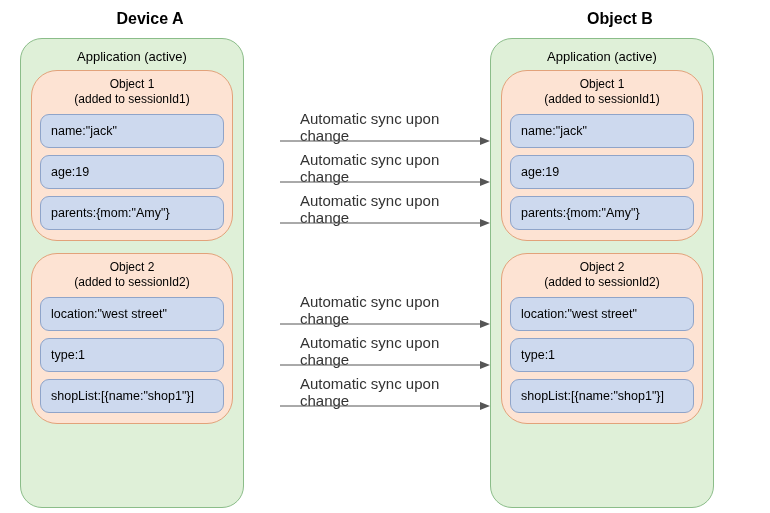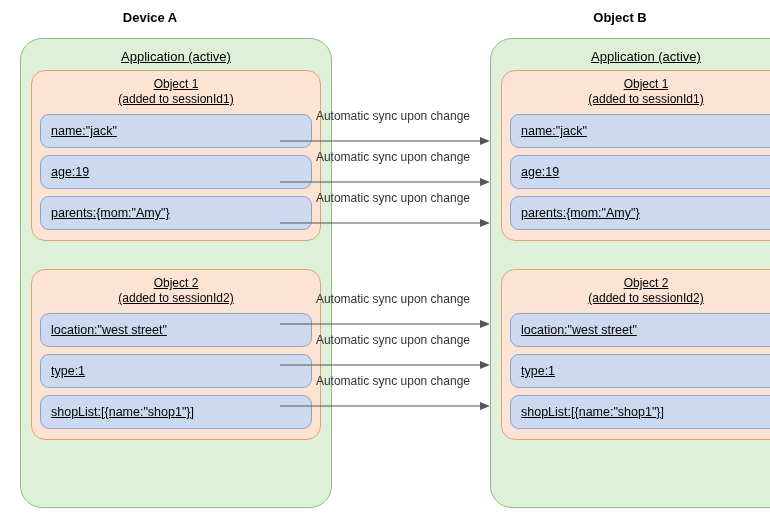--- a/index.html
+++ b/index.html
@@ -14,44 +14,43 @@
     position: relative;
     width: 730px;
     height: 500px;
   }
   .device-title {
     position: absolute;
     top: 0;
     width: 260px;
     text-align: center;
     font-weight: 700;
-    font-size: 13px;
+    font-size: 16px;
   }
   .device {
     position: absolute;
     top: 28px;
-    width: 312px;
+    width: 224px;
     height: 470px;
     background: #dff0d8;
     border: 1px solid #8bbd89;
     border-radius: 22px;
     padding: 8px 10px 8px;
-    text-decoration: underline;
   }
   .app-title {
     text-align: center;
     font-size: 13px;
     margin: 2px 0 6px;
   }
   .object-box {
     background: #fde3d3;
     border: 1px solid #e2a27a;
-    border-radius: 14px;
+    border-radius: 26px;
     padding: 6px 8px 10px;
-    margin-bottom: 28px;
+    margin-bottom: 12px;
   }
   .object-title {
     text-align: center;
     font-size: 12px;
     line-height: 1.25;
     margin-bottom: 6px;
   }
   .prop {
     background: #cdd9ee;
     border: 1px solid #8fa4c9;
@@ -59,22 +58,22 @@
     padding: 9px 10px;
     font-size: 12.5px;
     margin-top: 7px;
   }
   .prop:first-of-type { margin-top: 0; }
 
   .arrow-label {
     position: absolute;
     left: 280px;
     width: 170px;
-    text-align: right;
-    font-size: 12px;
+    text-align: left;
+    font-size: 15px;
     line-height: 1.15;
     color: #333;
   }
   svg.arrow {
     position: absolute;
     left: 260px;
     width: 210px;
     height: 10px;
   }
 </style>

